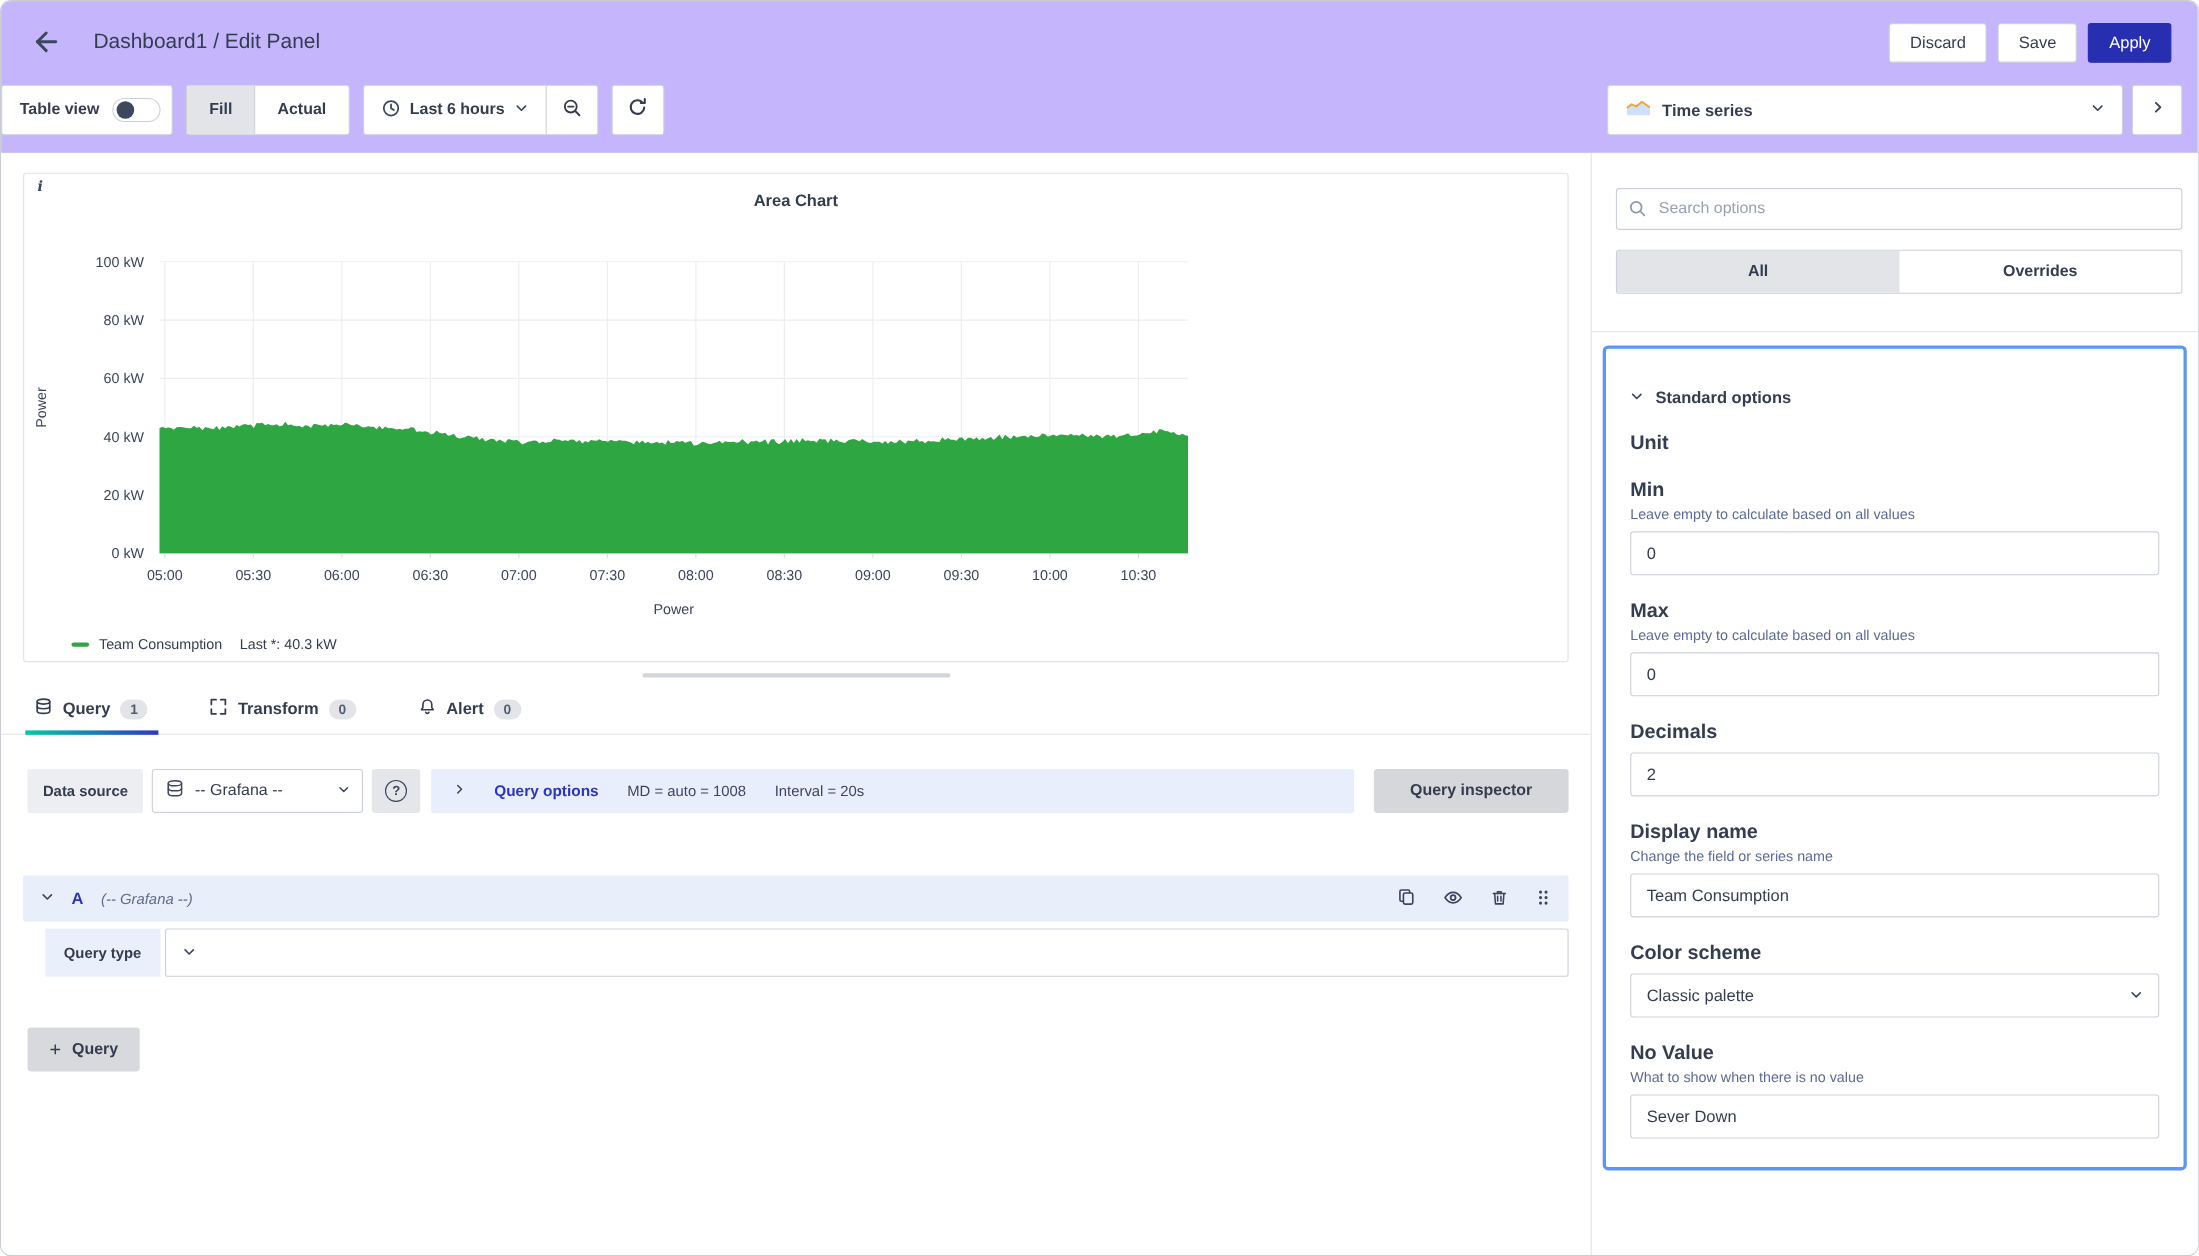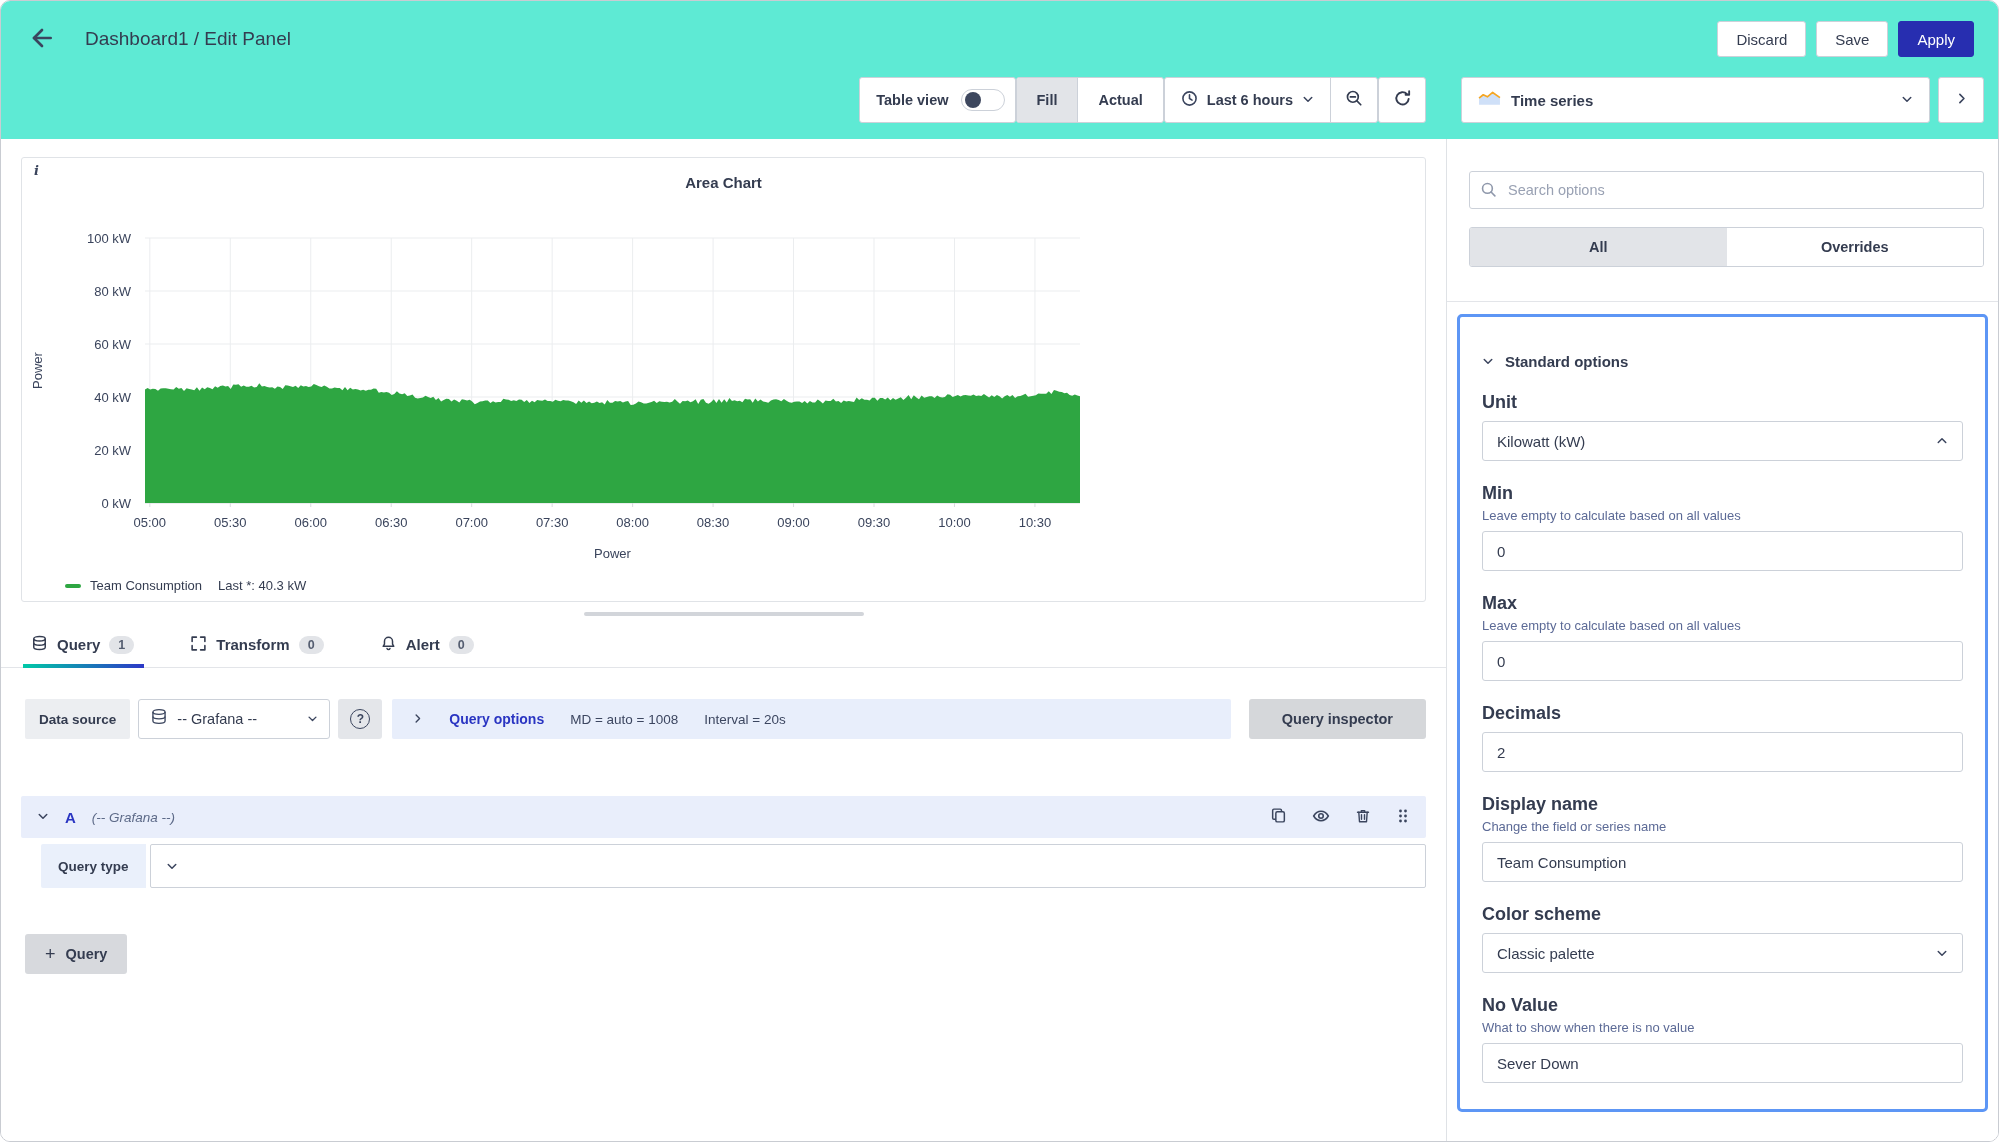--- a/index.html
+++ b/index.html
@@ -7,31 +7,31 @@
     --icon:#3b455e;
     --border:#ccd1d9;
     --panel-border:#e0e3e7;
     --muted:#5c6a96;
   }
   *{box-sizing:border-box;margin:0;padding:0}
   html,body{background:#fff;font-family:"Liberation Sans",sans-serif;color:var(--text)}
   .app{width:1999px;height:1142px;border:1px solid #c9ccd2;border-radius:10px;overflow:hidden;display:flex;flex-direction:column;background:#fff}
 
   
-  .top-strip{flex:0 0 138px;background:#5eead4}
+  .top-strip{flex:0 0 138px;background:#c4b5fd}
   .topbar{height:76px;display:flex;align-items:center;padding:0 24px}
   .back-btn{width:34px;height:34px;border:none;background:transparent;color:var(--icon);cursor:pointer;display:flex;align-items:center;justify-content:center}
   .page-title{font-size:19px;font-weight:500;color:var(--text);margin-left:26px}
   .topbar-actions{margin-left:auto;display:flex;gap:10px}
   .btn{height:36px;padding:0 18px;border-radius:3px;font-size:15px;font-weight:400;font-family:inherit;cursor:pointer;display:flex;align-items:center}
   .btn.ghost{background:#fff;border:1px solid var(--border);color:var(--text)}
   .btn.primary{background:var(--apply-bg,#272EB0);border:1px solid var(--apply-bg,#272EB0);color:#fff}
 
   .toolbar-row{height:62px;display:flex;align-items:flex-start}
-  .toolbar-left{width:1445px;display:flex;justify-content:flex-end;padding-right:20px}
+  .toolbar-left{width:1445px;display:flex;gap:12px;padding-right:20px}
   .toolbar-right{flex:1;display:flex;gap:8px;padding:0 14px 0 15px}
   .tgroup{height:46px;border:1px solid var(--border);border-radius:3px;background:#fff;display:flex;align-items:center;overflow:hidden}
   .tgroup .lbl{font-size:14.5px;font-weight:600;color:var(--text)}
   .tableview{padding:0 10px 0 16px;gap:12px}
   .toggle{width:44px;height:22px;border:1px solid var(--border);border-radius:12px;background:#fff;position:relative;cursor:pointer}
   .toggle .knob{position:absolute;left:3px;top:2px;width:16px;height:16px;border-radius:50%;background:#3d475e}
   .seg{height:100%;display:flex;align-items:center;padding:0 20px;font-size:14.5px;font-weight:600;color:var(--text);cursor:pointer}
   .seg.sel{background:#e2e4e8}
   .timeseg{padding:0 16px;gap:9px;cursor:pointer}
   .sub-divider{width:1px;align-self:stretch;background:var(--border)}
@@ -439,28 +439,20 @@
           <span class="chev">
             <svg width="12" height="12" viewBox="0 0 16 16" fill="none" stroke="currentColor" stroke-width="2" stroke-linecap="round" stroke-linejoin="round">
                 <path d="M3 6l5 5 5-5"></path>
               </svg>
           </span>
           <span>Standard options</span>
         </div>
 
         <div class="field">
           <div class="flabel">Unit</div>
-          <div class="control sel-control">
-            <span class="val">Kilowatt (kW)</span>
-            <span class="chev">
-              <svg width="12" height="12" viewBox="0 0 16 16" fill="none" stroke="currentColor" stroke-width="2" stroke-linecap="round" stroke-linejoin="round">
-                  <path d="M3 10l5-5 5 5"></path>
-                </svg>
-            </span>
-          </div>
         </div>
 
         <div class="field">
           <div class="flabel">Min</div>
           <div class="fhelp">Leave empty to calculate based on all values</div>
           <div class="control"><input class="txt-control" type="text" value="0" style=""></div>
         </div>
 
         <div class="field">
           <div class="flabel">Max</div>

